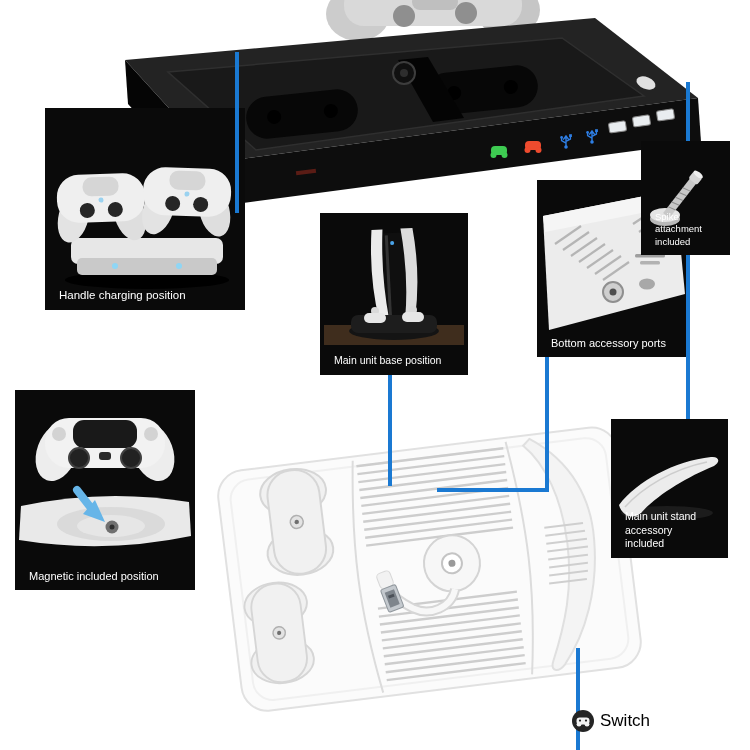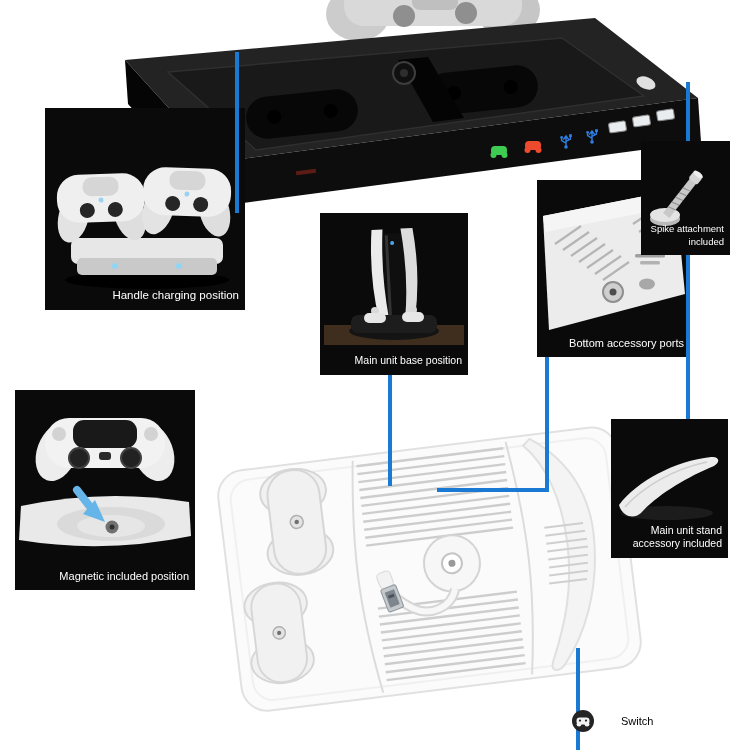--- a/index.html
+++ b/index.html
@@ -12,33 +12,33 @@
     --arrow_blue:#66b5e8;
   }
   *{margin:0;padding:0;box-sizing:border-box;}
   body{width:750px;height:750px;background:#fff;font-family:"Liberation Sans",sans-serif;}
   .stage{position:relative;width:750px;height:750px;background:#fff;overflow:hidden;}
   .layer{position:absolute;left:0;top:0;width:750px;height:750px;}
   .scene{z-index:1;}
   .connectors{z-index:3;pointer-events:none;}
   .inset{position:absolute;background:var(--inset_bg);overflow:hidden;z-index:2;}
   .inset svg{position:absolute;left:0;top:0;width:100%;height:100%;}
-  .caption{position:absolute;left:0;right:0;bottom:7px;text-align:right;color:var(--caption_text);
-           font-size:11.5px;line-height:1.3;padding:0 6px;z-index:2;margin-top:28px;}
+  .caption{position:absolute;left:0;right:0;bottom:7px;text-align:left;color:var(--caption_text);
+           font-size:11.5px;line-height:1.3;padding:0 14px;z-index:2;margin-top:28px;}
   .cap-sm{font-size:10.5px;}
   .cap-xs{font-size:9.5px;}
   .cap-md{font-size:11px;}
   .connector{fill:none;stroke:var(--accent);stroke-width:4;}
   .recess-shape ellipse,.recess-shape rect{fill:#f1f1f1;stroke:#d6d6d6;stroke-width:2;}
   .recess-shape .screw{fill:#e3e3e3;stroke:#b0b0b0;stroke-width:1.5;}
   .recess-shape .screw-hole{fill:#6f6f6f;stroke:none;}
   .slats line{stroke:#cdcdcd;stroke-width:2.4;}
   .slats-right line{stroke:#cfcfcf;stroke-width:2;}
   .switch-wrap{position:absolute;left:570px;top:708px;display:flex;align-items:center;gap:4px;z-index:4;}
-  .switch-label{font-size:11px;color:#000;margin-left:21px;}
+  .switch-label{font-size:17px;color:#000;}
 </style>
 </head>
 <body>
 
 <div class="stage">
 
   <svg class="layer scene" viewBox="0 0 750 750">
     <defs>
       <g id="pad-glyph">
         <rect x="-8" y="-5" width="16" height="9" rx="4" fill="currentColor"></rect>

